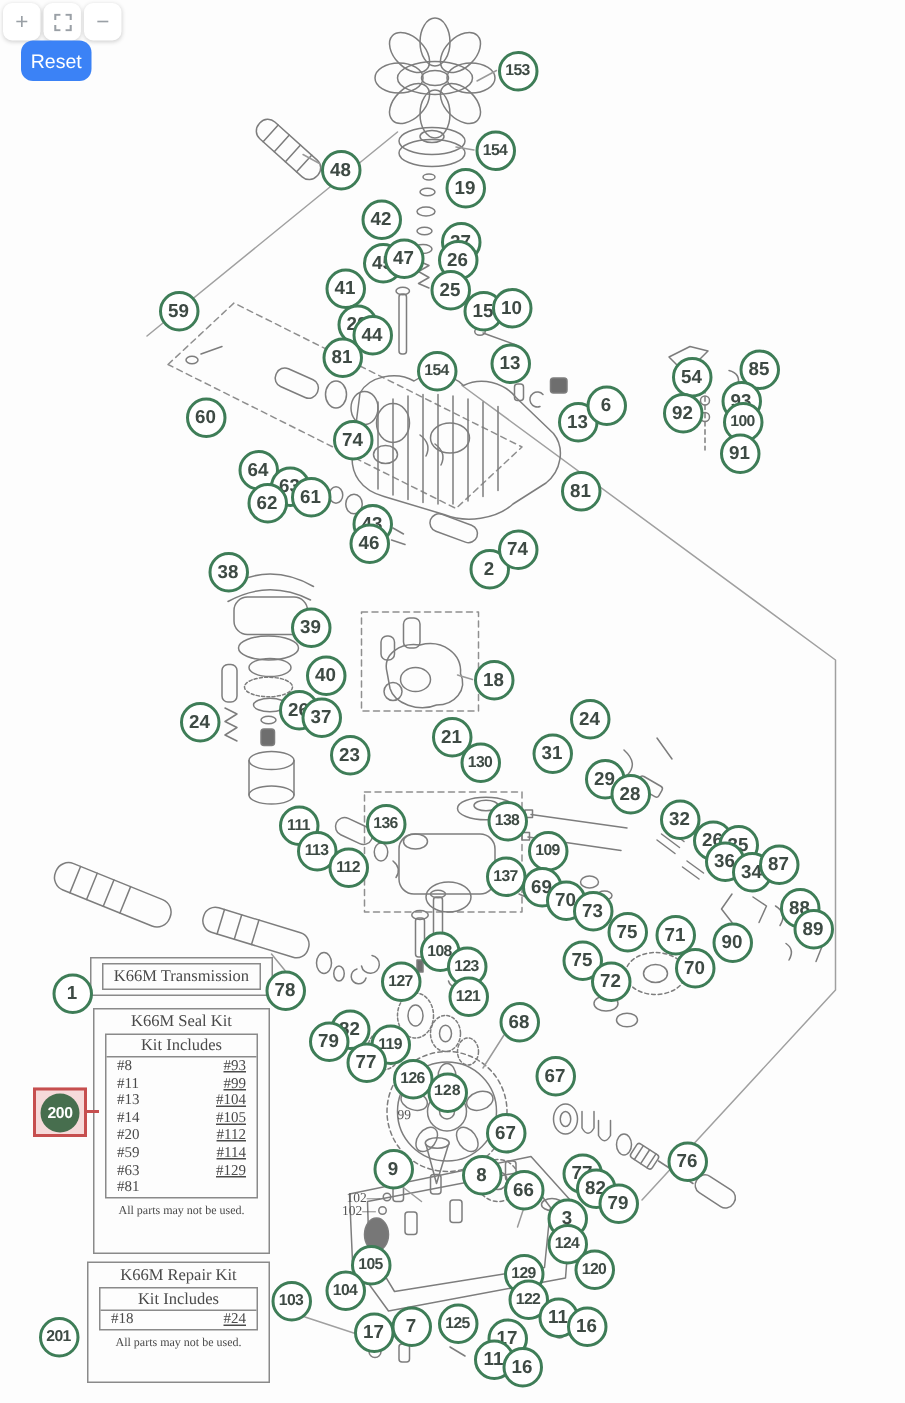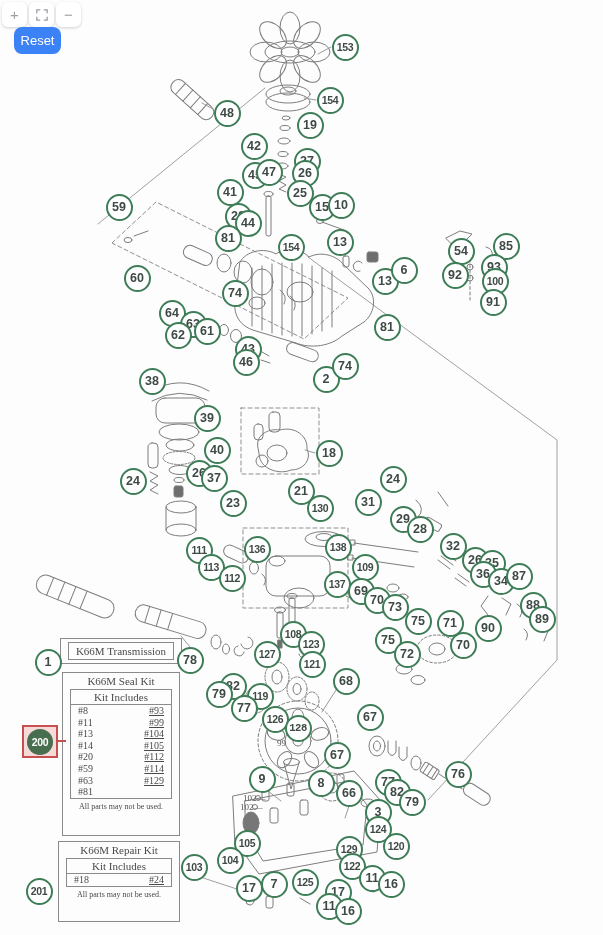--- a/index.html
+++ b/index.html
@@ -27,21 +27,21 @@
   .kit-header{text-align:center;font-size:11px;border-bottom:1px solid #8a8a8a;padding:1px 0;}
   .kit-row{display:flex;justify-content:space-between;font-size:10px;line-height:11.6px;padding:0 7px;}
   .kit-row .rt{width:34px;text-align:right;text-decoration:underline;}
   .kit-footer{text-align:center;font-size:8px;padding:1px 0 2px 0;}
   #transmission-box{left:60px;top:638px;width:122px;height:26px;}
   #transmission-inner{border:1px solid #8a8a8a;margin:3px 7px;text-align:center;
      font-size:11px;line-height:16px;height:16px;}
   #sealkit-box{left:62px;top:672px;width:118px;height:164px;}
   #repairkit-box{left:58px;top:841px;width:122px;height:81px;}
   
-  .tiny-label{position:absolute;font-family:"Liberation Serif",serif;font-size:9px;color:#555;z-index:4;padding-left:12px;}
+  .tiny-label{position:absolute;font-family:"Liberation Serif",serif;font-size:9px;color:#555;z-index:4;}
   
   .ctl-btn{position:absolute;top:2px;width:25px;height:25px;border:none;border-radius:6px;background:#fff;
     box-shadow:0 1px 3px rgba(0,0,0,.18);color:#9aa0a6;font:400 15px "Liberation Sans",sans-serif;
     display:flex;align-items:center;justify-content:center;cursor:pointer;z-index:10;padding:0;}
   #reset-btn{position:absolute;left:14px;top:27px;width:47px;height:27px;border:none;border-radius:8px;
     background:#3b82f6;color:#fff;font:400 13px "Liberation Sans",sans-serif;cursor:pointer;z-index:10;}
 </style>
 </head>
 <body>
 

